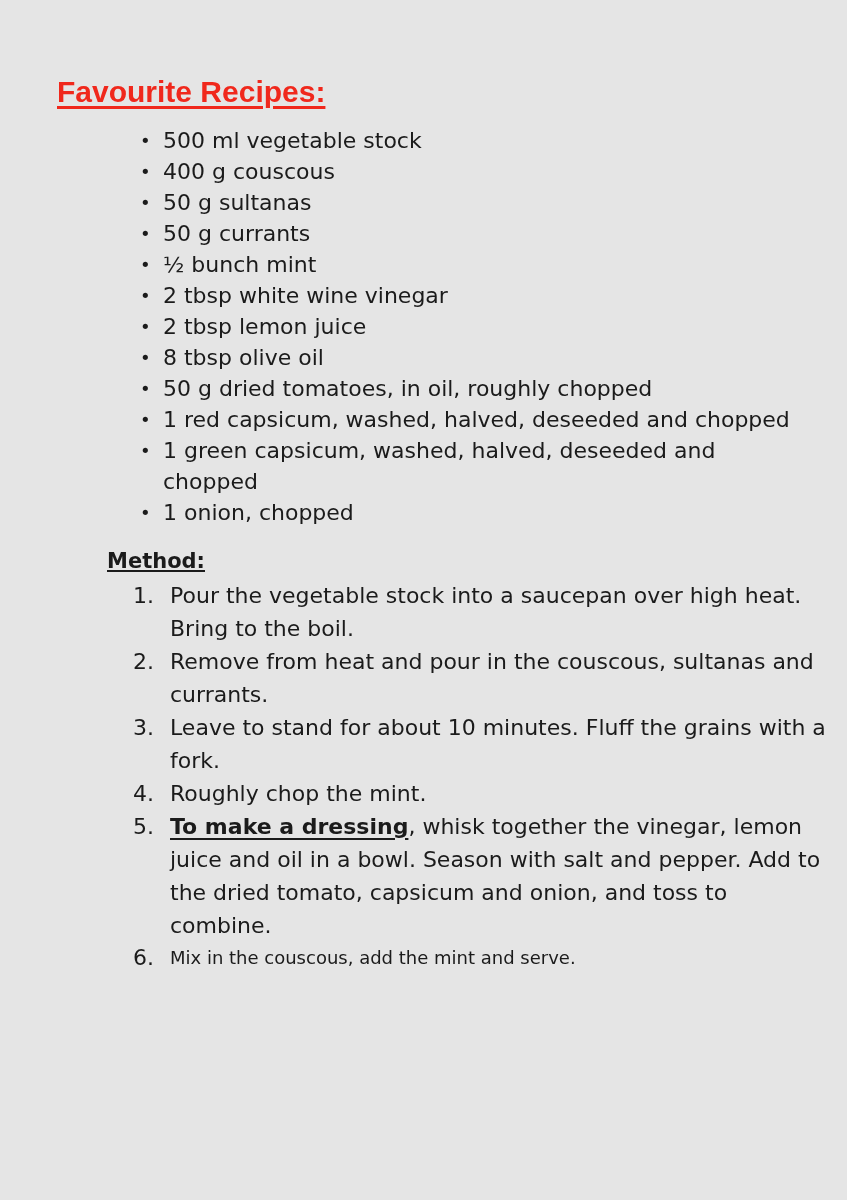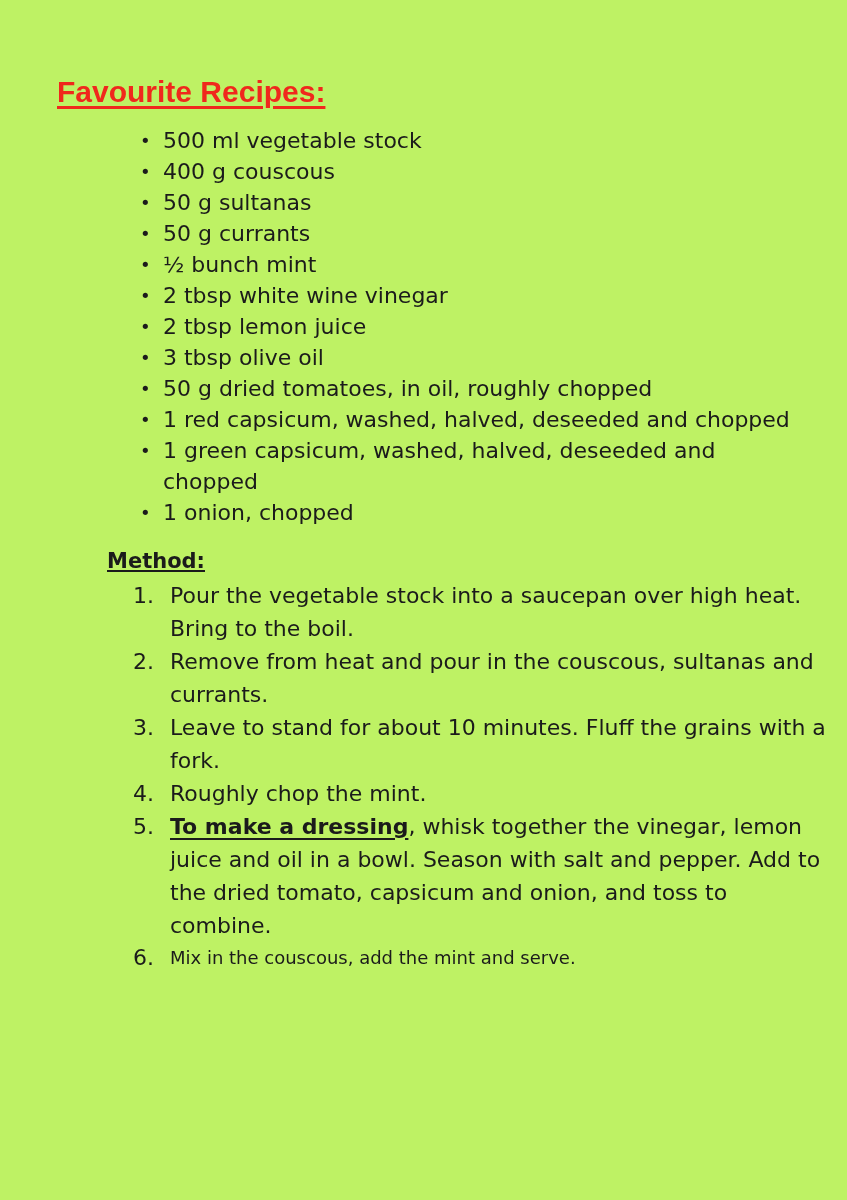--- a/index.html
+++ b/index.html
@@ -1,20 +1,20 @@
 <!DOCTYPE html>
 <html><head>
 <meta charset="utf-8">
 <style>
   html, body { margin: 0; padding: 0; background: #ffffff; }
   .page {
     position: relative;
     width: 847px;
     height: 1200px;
-    background: #bef264;
+    background: #e5e5e5;
     overflow: hidden;
     font-family: "DejaVu Sans", sans-serif;
     color: #1b1b1b;
     box-sizing: border-box;
     padding: 0 30px 0 57px;
   }
   
   .doc-title {
     margin: 0;
     padding-top: 76px;
@@ -121,21 +121,21 @@
       <li>
           <span class="bullet">•</span>
           <span class="ing-text">2 tbsp white wine vinegar</span>
         </li>
       <li>
           <span class="bullet">•</span>
           <span class="ing-text">2 tbsp lemon juice</span>
         </li>
       <li>
           <span class="bullet">•</span>
-          <span class="ing-text">3 tbsp olive oil</span>
+          <span class="ing-text">8 tbsp olive oil</span>
         </li>
       <li>
           <span class="bullet">•</span>
           <span class="ing-text">50 g dried tomatoes, in oil, roughly chopped</span>
         </li>
       <li>
           <span class="bullet">•</span>
           <span class="ing-text">1 red capsicum, washed, halved, deseeded and chopped</span>
         </li>
       <li>

